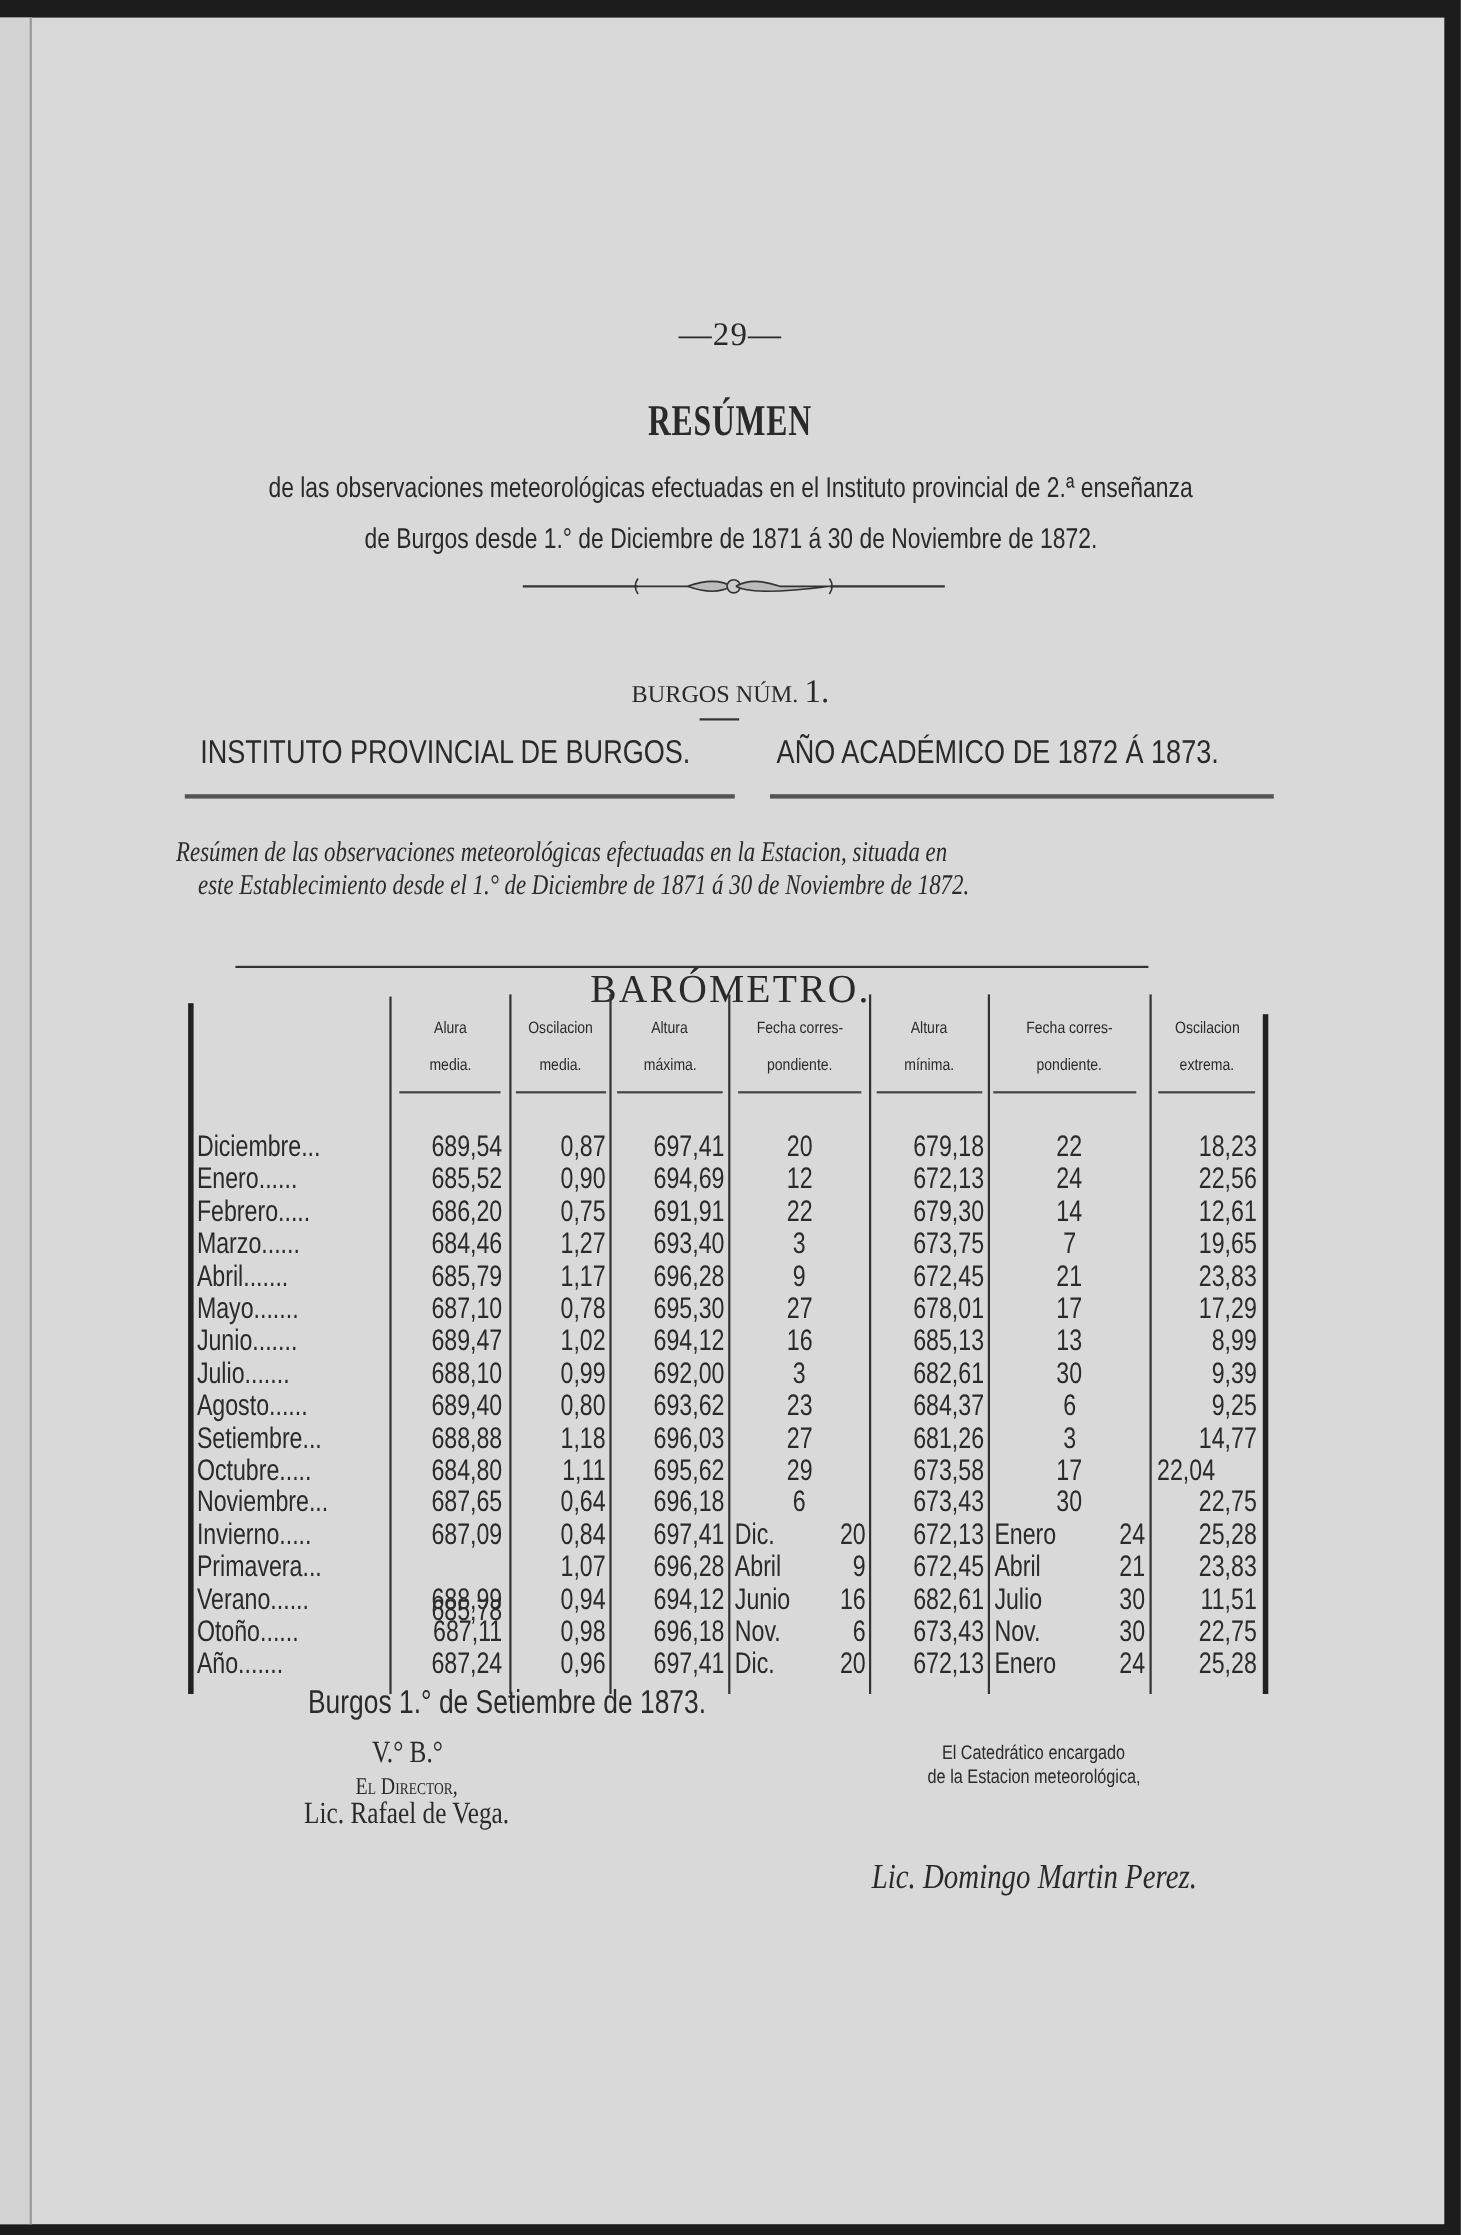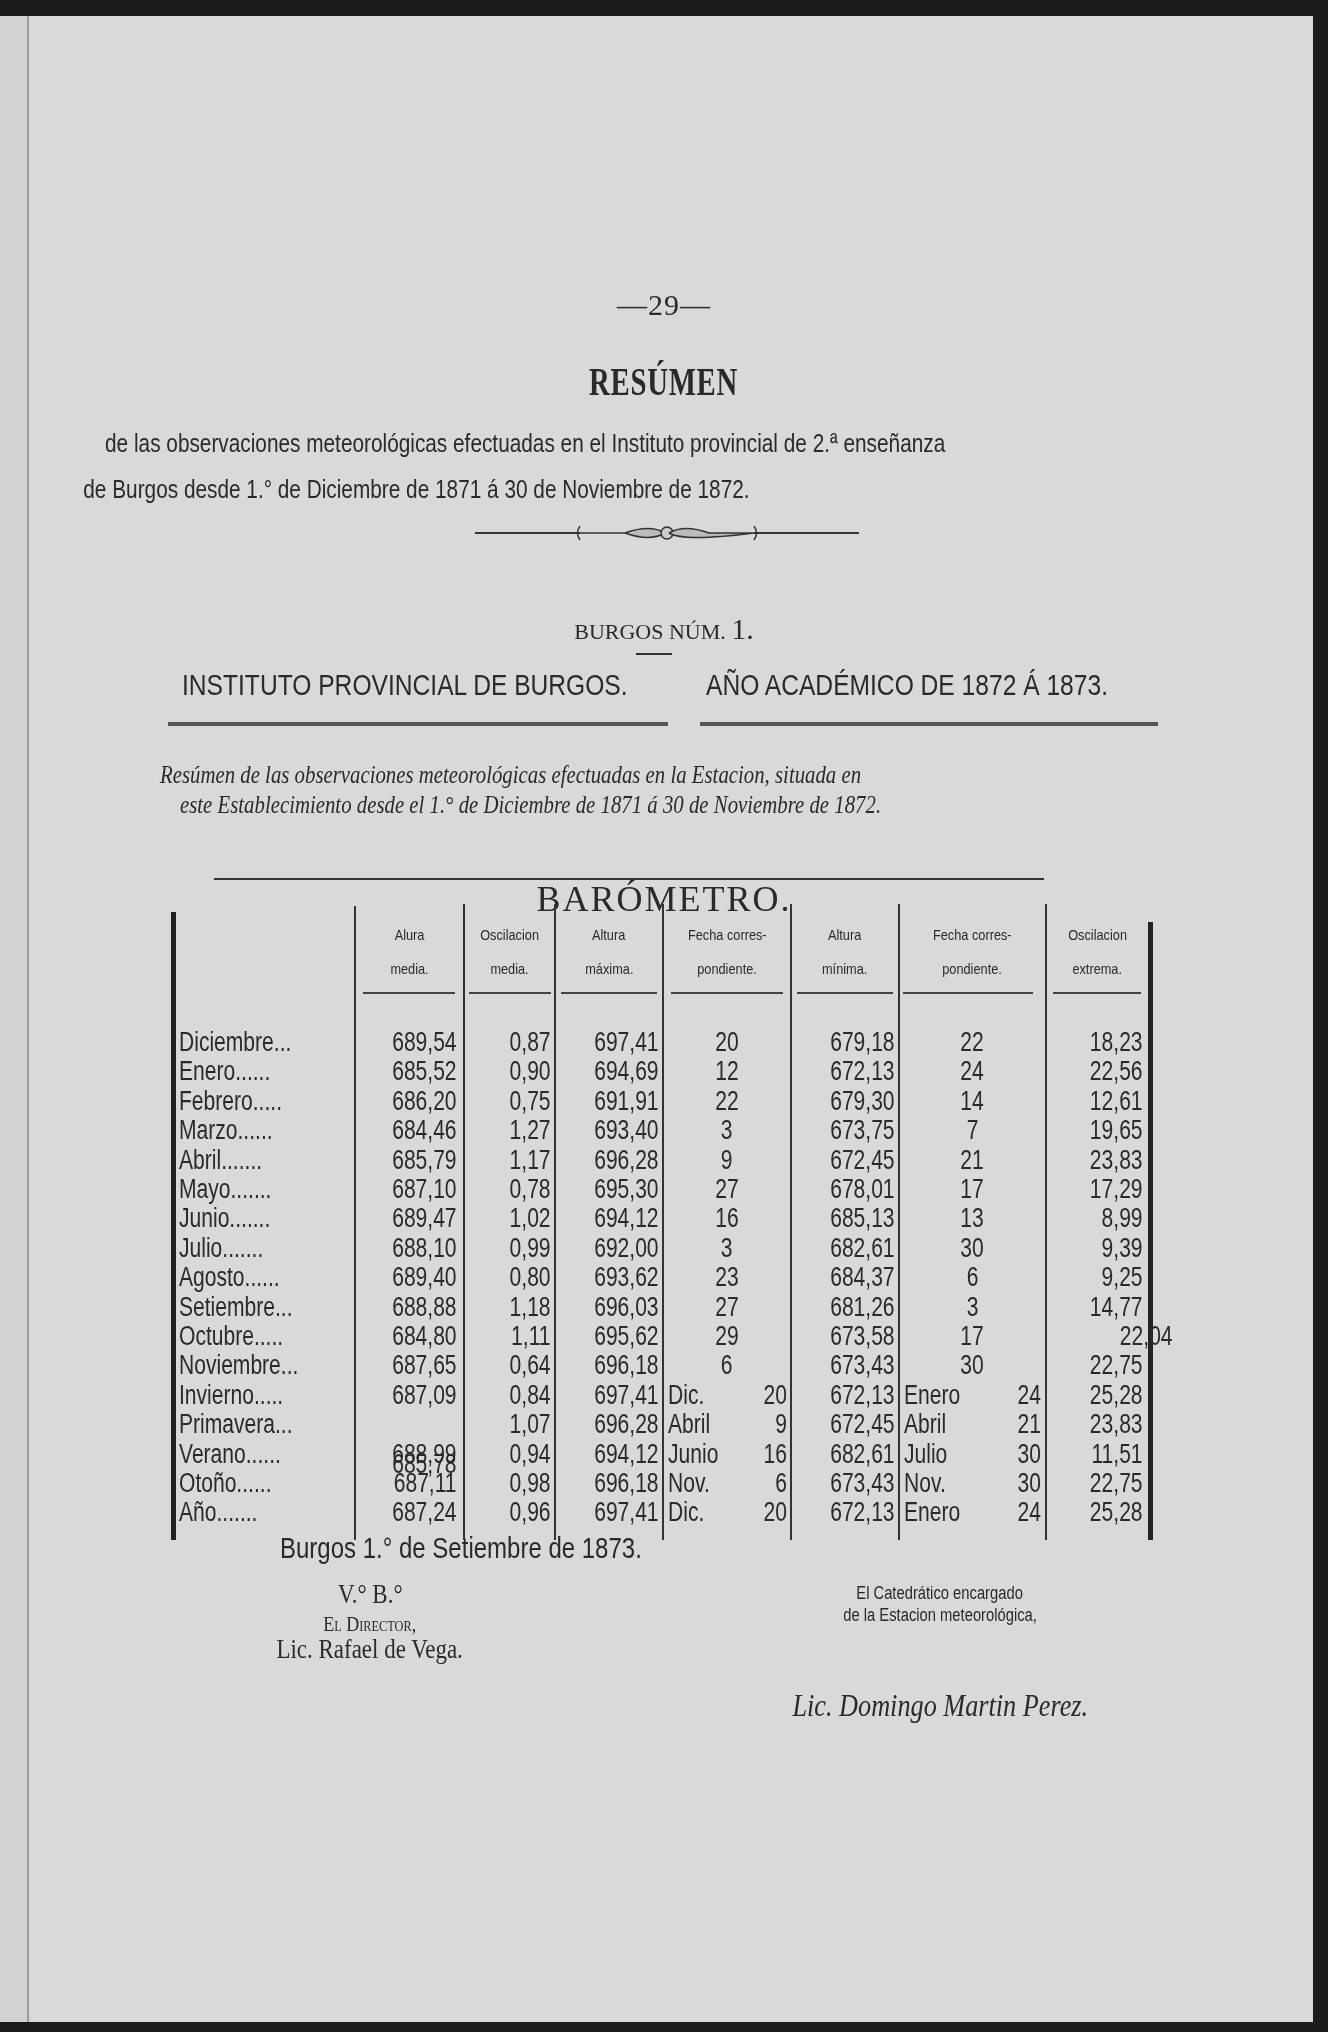--- a/index.html
+++ b/index.html
@@ -4,21 +4,21 @@
 <style>
   html, body { margin:0; padding:0; }
   body { width:1328px; height:2032px; background:#1c1c1c; position:relative; overflow:hidden;
          font-family:"Liberation Serif","DejaVu Serif",serif; color:#2a2a2a; }
   .page { position:absolute; left:0; top:16px; width:1313px; height:2006px; background:#d9d9d9; }
   .gutter { position:absolute; left:0; top:0; width:27px; height:100%; background:#d2d2d2; border-right:2px solid #9a9a9a; }
   .abs { position:absolute; }
   .pagenum { left:0; width:1328px; top:288px; font-size:30px; text-align:center; letter-spacing:1px; }
   .title { left:0; width:1328px; top:358px; font-size:40px; font-weight:bold; text-align:center; letter-spacing:1px; }
   .title span { display:inline-block; transform:scaleX(0.72); }
-  .sub { left:0; width:1328px; font-size:26px; }
+  .sub { left:0; width:1328px; text-align:center; font-size:26px; }
   .sub span { display:inline-block; transform:scaleX(0.8); font-family:"Liberation Sans",sans-serif; }
   .ornament { left:475px; top:520px; width:384px; height:26px; }
   .cuadro { left:0; width:1328px; top:612px; text-align:center; font-size:22px; }
   .cuadro .n { font-size:30px; }
   .cuadro-rule { left:636px; top:653px; width:36px; height:2px; background:#333; }
   .inst { top:668px; font-size:30px; font-family:"Liberation Sans",sans-serif; }
   .inst span { display:inline-block; transform:scaleX(0.82); transform-origin:left; white-space:nowrap; }
   .dbl { height:4px; background:#555; top:722px; }
   .italic { left:160px; width:1012px; font-style:italic; font-size:26px; }
   .italic span { display:inline-block; white-space:nowrap; transform:scaleX(0.8); transform-origin:left; }
@@ -235,21 +235,21 @@
       <div class="row" style="top: 422px;">
         <div class="cell l" style="left: 8px; width: 175px; text-align: left;"><span>Octubre.....</span></div>
         <div class="cell r" style="left: 185px; width: 101px; text-align: right;"><span>684,80</span></div>
         <div class="cell r" style="left: 294px; width: 86px; text-align: right;"><span>1,11</span></div>
         <div class="cell r" style="left: 385px; width: 103px; text-align: right;"><span>695,62</span></div>
         <div class="cell l" style="left: 497px; width: 70px; text-align: left;"><span></span></div>
         <div class="cell c" style="left: 493px; width: 126px; text-align: center;"><span>29</span></div>
         <div class="cell r" style="left: 621px; width: 103px; text-align: right;"><span>673,58</span></div>
         <div class="cell l" style="left: 733px; width: 80px; text-align: left;"><span></span></div>
         <div class="cell c" style="left: 729px; width: 145px; text-align: center;"><span>17</span></div>
-        <div class="cell r" style="left: 920px; width: 96px; text-align: center; text-decoration: underline;"><span>22,04</span></div>
+        <div class="cell r" style="left: 866px; width: 96px; text-align: left; text-decoration: underline;"><span>22,04</span></div>
       </div>
       <div class="row" style="top: 451.4px;">
         <div class="cell l" style="left: 8px; width: 175px; text-align: left;"><span>Noviembre...</span></div>
         <div class="cell r" style="left: 185px; width: 101px; text-align: right;"><span>687,65</span></div>
         <div class="cell r" style="left: 294px; width: 86px; text-align: right;"><span>0,64</span></div>
         <div class="cell r" style="left: 385px; width: 103px; text-align: right;"><span>696,18</span></div>
         <div class="cell l" style="left: 497px; width: 70px; text-align: left;"><span></span></div>
         <div class="cell c" style="left: 493px; width: 126px; text-align: center;"><span>6</span></div>
         <div class="cell r" style="left: 621px; width: 103px; text-align: right;"><span>673,43</span></div>
         <div class="cell l" style="left: 733px; width: 80px; text-align: left;"><span></span></div>

